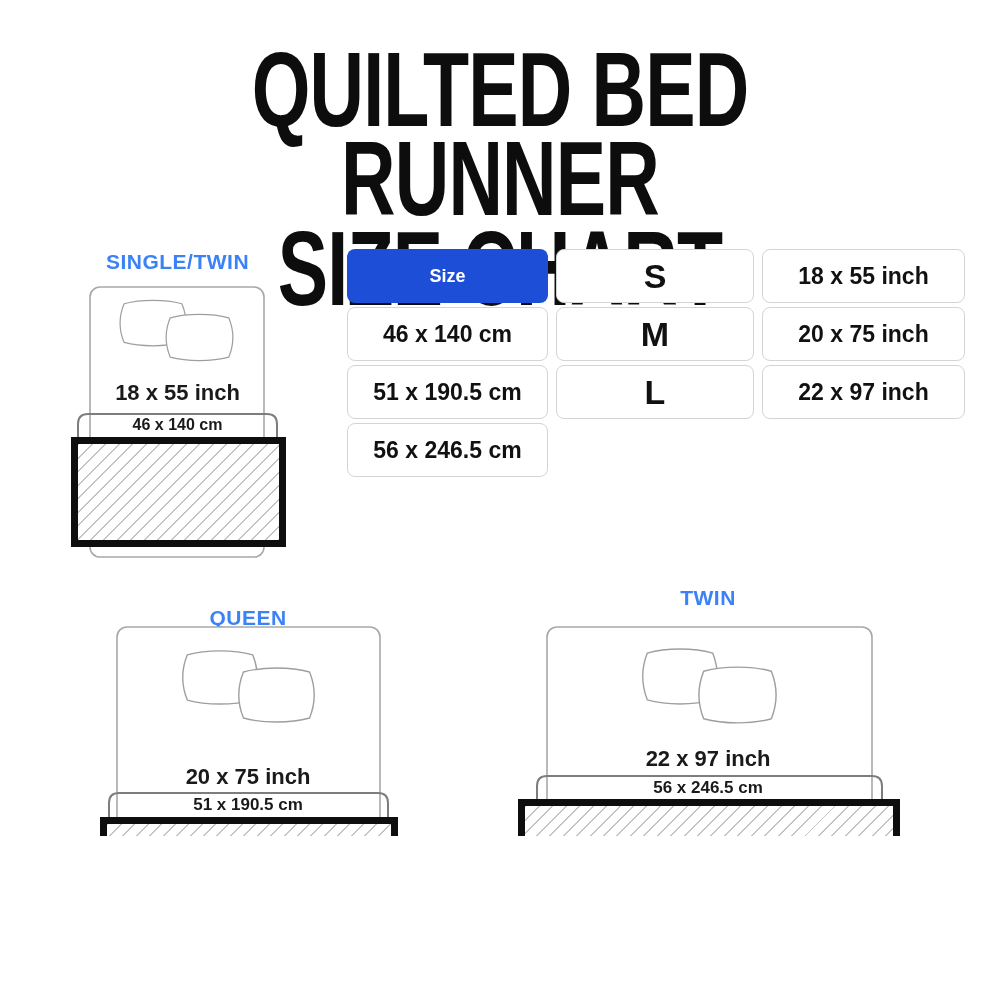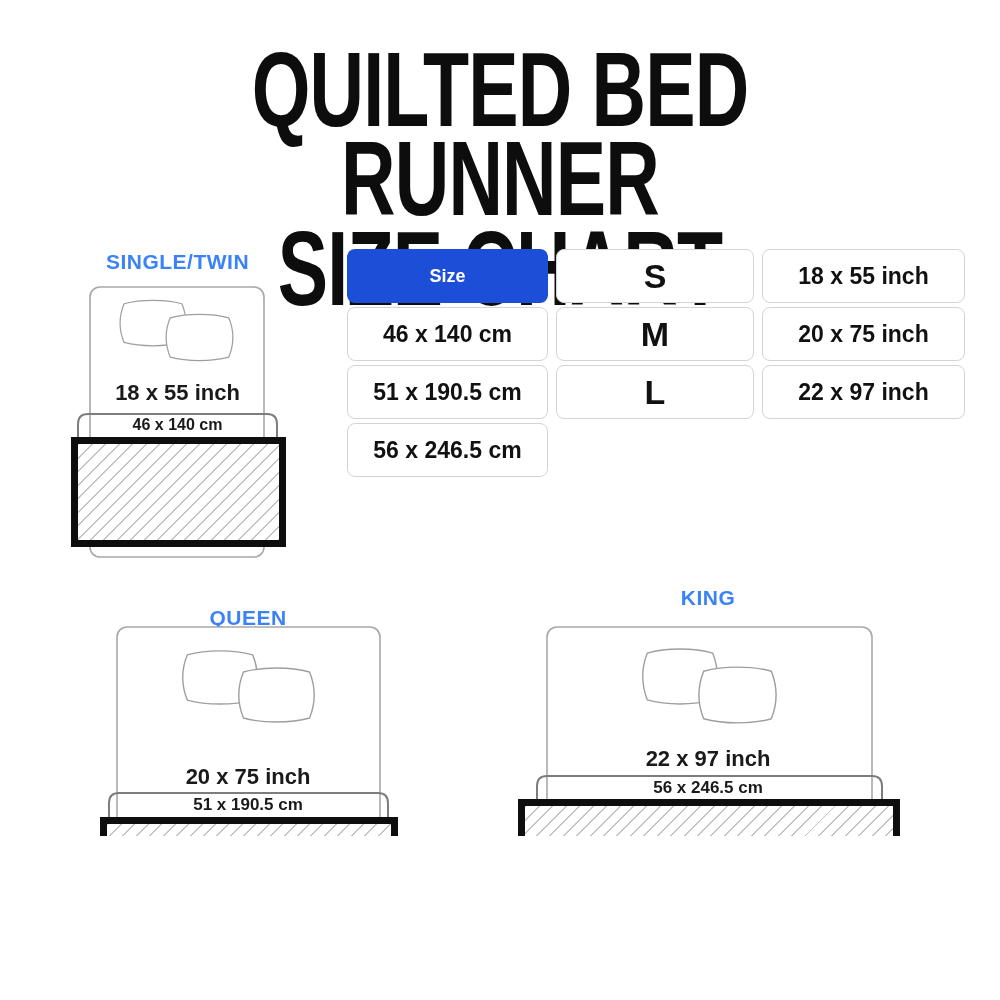--- a/index.html
+++ b/index.html
@@ -106,21 +106,21 @@
       <path class="pillow" transform="translate(129,64) scale(0.86,0.87)" d="M12,9 C34,3 66,3 88,9 C95,26 95,44 88,61 C66,67 34,67 12,61 C5,44 5,26 12,9 Z"></path>
       <path class="pillow" transform="translate(185,81) scale(0.87,0.886)" d="M12,9 C34,3 66,3 88,9 C95,26 95,44 88,61 C66,67 34,67 12,61 C5,44 5,26 12,9 Z"></path>
       <path class="bracket" d="M61,235 L61,220 Q61,210 71,210 L330,210 Q340,210 340,220 L340,235"></path>
     </svg>
     <div class="measure-inch" style="top:183px;">20 x 75 inch</div>
     <div class="measure-cm" style="top:213px; font-size:17px;">51 x 190.5 cm</div>
     <div class="runner" style="left:52px; top:234px; width:284px; height:104px;"></div>
   </section>
 
   <section class="diagram" style="left:508px; top:583px; width:400px; height:380px;">
-    <div class="dlabel" style="top:3px;">KING</div>
+    <div class="dlabel" style="top:3px;">TWIN</div>
     <svg class="dsvg" width="400" height="380" viewBox="0 0 400 380">
       <rect class="bedline" x="39" y="44" width="325" height="320" rx="10"></rect>
       <path class="pillow" transform="translate(129,62) scale(0.86,0.9)" d="M12,9 C34,3 66,3 88,9 C95,26 95,44 88,61 C66,67 34,67 12,61 C5,44 5,26 12,9 Z"></path>
       <path class="pillow" transform="translate(185,80) scale(0.89,0.914)" d="M12,9 C34,3 66,3 88,9 C95,26 95,44 88,61 C66,67 34,67 12,61 C5,44 5,26 12,9 Z"></path>
       <path class="bracket" d="M29,217 L29,203 Q29,193 39,193 L364,193 Q374,193 374,203 L374,217"></path>
     </svg>
     <div class="measure-inch" style="top:165px;">22 x 97 inch</div>
     <div class="measure-cm" style="top:196px; font-size:17px;">56 x 246.5 cm</div>
     <div class="runner" style="left:10px; top:216px; width:368px; height:121px;"></div>
   </section>

